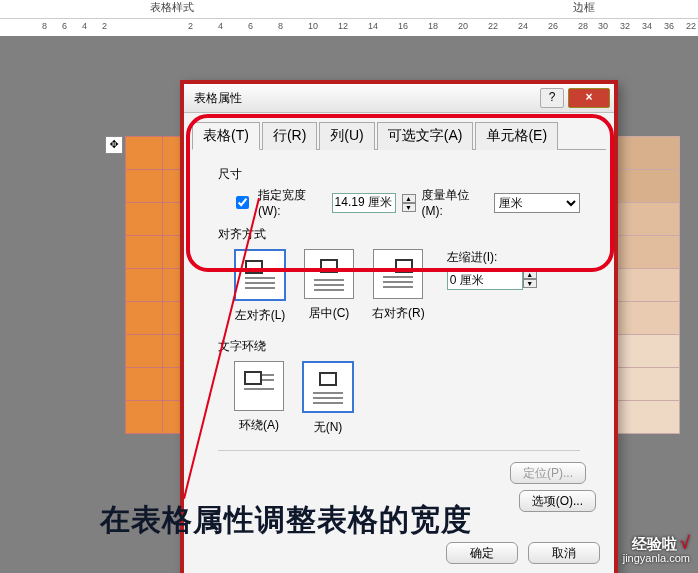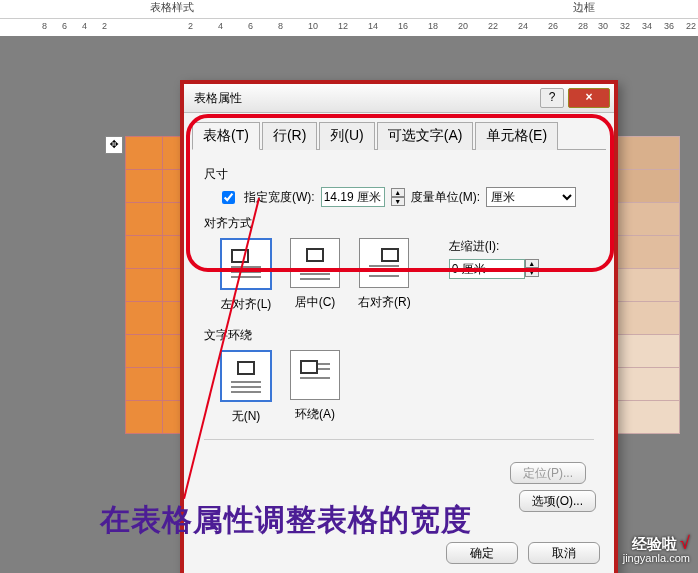--- a/index.html
+++ b/index.html
@@ -22,21 +22,21 @@
 
   
   .dlg { position:absolute; left:180px; top:80px; width:430px; height:490px; background:#f4f4f4; border:4px solid #b91c1c; box-shadow:4px 4px 10px rgba(0,0,0,.3); z-index:10;}
   .dlg-title { height:28px; background:linear-gradient(#fdfdfd,#e5e5e5); border-bottom:1px solid #bbb; display:flex; align-items:center; padding:0 4px 0 10px; font-size:12px;}
   .dlg-title .t { flex:1; }
   .dlg-title .help { width:22px; height:18px; border:1px solid #aaa; background:#eee; text-align:center; line-height:16px; margin-right:4px; border-radius:2px;}
   .dlg-title .close { width:40px; height:18px; background:#c8402f; border:1px solid #982; color:#fff; text-align:center; line-height:16px; font-weight:bold; border-radius:2px;}
   .tabs { display:flex; margin:8px 8px 0 8px; border-bottom:1px solid #aaa; }
   .tab { padding:4px 10px; border:1px solid #aaa; background:#eee; margin-right:2px; border-bottom:none; position:relative; top:1px; font-size:14px;}
   .tab.active { background:#f4f4f4; border-bottom:1px solid #f4f4f4; }
-  .panel { padding:10px 20px; }
+  .panel { padding:10px 34px; }
   .grp-label { font-size:12px; margin:6px 0 4px 0; }
   .row-line { display:flex; align-items:center; gap:6px; margin:4px 0 8px 14px; }
   .cb { width:13px; height:13px; }
   .txt-in { width:58px; height:18px; border:1px solid #7a9; padding:0 2px; font-size:12px; background:#fff;}
   .spin { display:inline-flex; flex-direction:column; }
   .spin button { width:14px; height:9px; font-size:7px; line-height:7px; padding:0; border:1px solid #888; background:#eee;}
   .sel { width:90px; height:20px; border:1px solid #888; background:#fff; font-size:12px;}
   .align-row { display:flex; gap:18px; margin:6px 0 0 16px; }
   .align-item { text-align:center; }
   .align-box { width:48px; height:48px; border:1px solid #888; background:#fff; display:flex; align-items:center; justify-content:center; margin:0 auto 6px;}
@@ -46,21 +46,21 @@
   .align-ico .ln { height:2px; background:#888; margin-top:3px; }
   .btn { height:22px; padding:0 12px; border:1px solid #999; background:linear-gradient(#fefefe,#e4e4e4); font-size:12px; border-radius:6px;}
   .btn[disabled]{ color:#999; }
   .dlg-foot { position:absolute; bottom:10px; right:14px; display:flex; gap:10px; }
   .opt-btn { position:absolute; bottom:62px; right:18px; }
   .pos-btn { position:absolute; right:28px; top:378px; }
 
   
   .hl { position:absolute; left:186px; top:114px; width:420px; height:150px; border:4px solid #e3001b; border-radius:22px; z-index:20; pointer-events:none;}
   .hl-line { position:absolute; left:258px; top:198px; width:2px; height:310px; background:#e3001b; transform:rotate(14deg); transform-origin:top; z-index:20; pointer-events:none;}
-  .anno { position:absolute; left:100px; top:500px; font-size:30px; font-weight:bold; color:#4c1d95; z-index:25; letter-spacing:1px;}
+  .anno { position:absolute; left:100px; top:500px; font-size:30px; font-weight:bold; color:#0f172a; z-index:25; letter-spacing:1px;}
   .wm { position:absolute; right:8px; bottom:8px; z-index:30; color:#fff; font-size:11px; text-align:right; line-height:13px; text-shadow:0 0 3px #000;}
   .wm .jy { font-size:15px; font-weight:bold; }
   .wm .ck { color:#e3001b; font-size:18px; }
   hr.sep { border:none; border-top:1px solid #ccc; margin:14px 0; }
 </style>
 </head>
 <body>
 
 <div class="ribbon-labels">
   <div class="rl1">表格样式</div>
@@ -198,52 +198,52 @@
             <div class="align-ico">
               <span class="tb" style="float:right"></span>
               <div style="clear:both"></div>
               <div class="ln"></div>
               <div class="ln"></div>
               <div class="ln"></div>
             </div>
           </div>
         <div>右对齐(R)</div>
       </div>
-      <div style="margin-left:20px">
+      <div style="margin-left:4px">
         <div>左缩进(I):</div>
         <div style="display:flex;margin-top:4px">
           <input class="txt-in" style="width: 70px;" value="0 厘米">
           <span class="spin">
               <button>▲</button>
               <button>▼</button>
             </span>
         </div>
       </div>
     </div>
 
     <div class="grp-label" style="margin-top:14px">文字环绕</div>
     <div class="align-row">
       <div class="align-item">
-        <div class="align-box sel2">
-            <div class="align-ico" style="text-align:center"><span class="tb"></span><div class="ln"></div><div class="ln"></div><div class="ln"></div></div>
-          </div>
-        <div>无(N)</div>
-      </div>
-      <div class="align-item">
         <div class="align-box">
             <div class="align-ico">
               <span class="tb" style="float:left"></span>
               <div class="ln" style="margin-left:18px"></div>
               <div class="ln" style="margin-left:18px"></div>
               <div style="clear:both"></div>
               <div class="ln"></div>
             </div>
           </div>
         <div>环绕(A)</div>
       </div>
+      <div class="align-item">
+        <div class="align-box sel2">
+            <div class="align-ico" style="text-align:center"><span class="tb"></span><div class="ln"></div><div class="ln"></div><div class="ln"></div></div>
+          </div>
+        <div>无(N)</div>
+      </div>
     </div>
 
     <button class="btn pos-btn" disabled="">定位(P)...</button>
     <hr class="sep">
   </div>
   <button class="btn opt-btn">选项(O)...</button>
   <div class="dlg-foot">
     <button class="btn" style="width:72px">确定</button>
     <button class="btn" style="width:72px">取消</button>
   </div>

